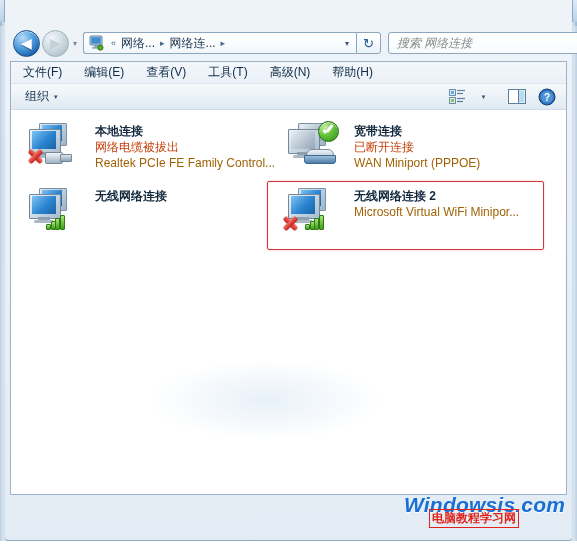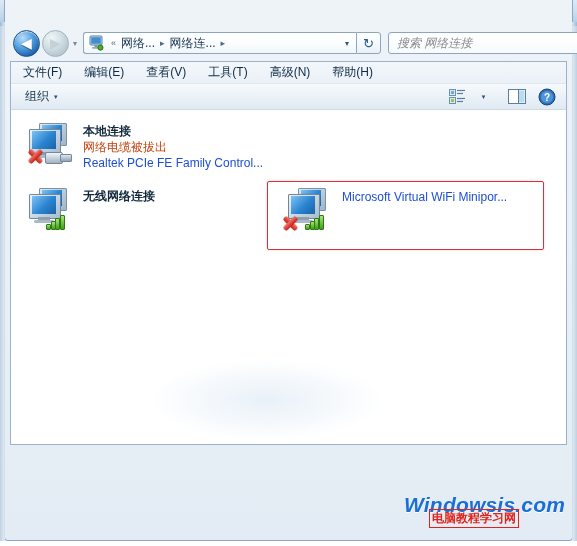--- a/index.html
+++ b/index.html
@@ -99,21 +99,21 @@
     flex:none;width:230px;height:22px;margin-left:7px;
     border:1px solid #8ca6bd;border-radius:3px;
     background:linear-gradient(180deg,#ffffff,#f7fbfd);
     display:flex;align-items:center;box-sizing:border-box;cursor:text;
   }
   .searchph{flex:1;padding-left:8px;color:#8a8a8a;font-style:italic;font-size:12px;
     white-space:nowrap;overflow:hidden;}
 
   
   .panel{
-    position:absolute;left:10px;top:61px;width:557px;height:384px;
+    position:absolute;left:10px;top:61px;width:557px;height:434px;
     border:1px solid #9bb3c9;background:#ffffff;box-sizing:border-box;
   }
   .menubar{
     height:22px;border-bottom:1px solid #dfe7ee;
     background:linear-gradient(180deg,#f3f7fb,#eaf1f7);
     display:flex;align-items:center;padding-left:12px;box-sizing:border-box;
   }
   .menuitem{font-size:12px;color:#0f2b45;margin-right:22px;cursor:pointer;white-space:nowrap;}
   .toolbar{
     height:26px;border-bottom:1px solid #cfdae5;
@@ -124,24 +124,24 @@
   .tbcaret{font-size:7px;color:#2c4f73;margin-left:5px;}
   .tbright{margin-left:auto;display:flex;align-items:center;}
   .tbicon{width:22px;height:20px;display:flex;align-items:center;justify-content:center;
     cursor:pointer;margin-left:2px;position:relative;}
 
   .listarea{position:absolute;left:0;top:48px;right:0;bottom:0;background:#ffffff;overflow:hidden;}
 
   
   .tile{position:absolute;display:flex;align-items:flex-start;cursor:pointer;}
   .tile .icons{position:relative;width:58px;height:48px;flex:none;}
-  .tile .labels{padding-top:3px;}
+  .tile .labels{padding-top:3px;margin-left:12px;}
   .l1{font-size:12px;color:#12283d;font-weight:bold;line-height:15px;white-space:nowrap;}
   .l2{font-size:12px;color:#c2410c;line-height:16px;white-space:nowrap;}
-  .l3{font-size:12px;color:#1d4ed8;line-height:16px;white-space:nowrap;}
+  .l3{font-size:12px;color:#a16207;line-height:16px;white-space:nowrap;}
 
   
   .mon{position:absolute;border-radius:1px;}
   .mon-back{left:14px;top:2px;width:26px;height:21px;
     background:linear-gradient(135deg,#dfe9f2,#9fb4c7);border:1px solid #7b91a6;}
   .mon-back-scr{position:absolute;left:17px;top:4px;width:20px;height:16px;}
   .mon-front{left:4px;top:8px;width:30px;height:23px;
     background:linear-gradient(135deg,#eef4fa,#a7bccd);border:1px solid #71879c;}
   .mon-front-scr{position:absolute;left:7px;top:10px;width:24px;height:18px;}
   .scr-blue{background:linear-gradient(135deg,#7fc3f5 0%,#2b84d0 55%,#1a62a8 100%);}
@@ -351,20 +351,40 @@
           </div>
           <div class="xbadge"></div>
         </div>
         <div class="labels">
           <div class="l1">本地连接</div>
           <div class="l2">网络电缆被拔出</div>
           <div class="l3">Realtek PCIe FE Family Control...</div>
         </div>
       </div>
 
+      <div class="tile" style="left:273px;top:11px;">
+        <div class="icons">
+          <div class="mon mon-back"></div>
+            <div class="mon-back-scr scr-gray"></div>
+          <div class="mon mon-front"></div>
+            <div class="mon-front-scr scr-gray"></div>
+          <div class="mon-stand"></div>
+            <div class="mon-base"></div>
+          <div class="modem">
+            <div class="modem-top"></div>
+              <div class="modem-bot"></div>
+          </div>
+          <div class="ckbadge"></div>
+        </div>
+        <div class="labels">
+          <div class="l1">宽带连接</div>
+          <div class="l2">已断开连接</div>
+          <div class="l3">WAN Miniport (PPPOE)</div>
+        </div>
+      </div>
 
       <div class="tile" style="left:14px;top:76px;">
         <div class="icons">
           <div class="mon mon-back"></div>
             <div class="mon-back-scr scr-blue"></div>
           <div class="mon mon-front"></div>
             <div class="mon-front-scr scr-blue"></div>
           <div class="mon-stand"></div>
             <div class="mon-base"></div>
           <div class="bars">
@@ -389,20 +409,21 @@
             <div class="mon-base"></div>
           <div class="bars">
             <i></i>
               <i></i>
               <i></i>
               <i></i>
           </div>
           <div class="xbadge" style="left:-4px;top:27px;"></div>
         </div>
         <div class="labels">
+          <div class="l1">无线网络连接 2</div>
           <div class="l3">Microsoft Virtual WiFi Minipor...</div>
         </div>
       </div>
 
       <div class="hl" style="left:256px;top:71px;width:275px;height:67px;"></div>
     </div>
   </div>
 
 
   <div class="wm">

